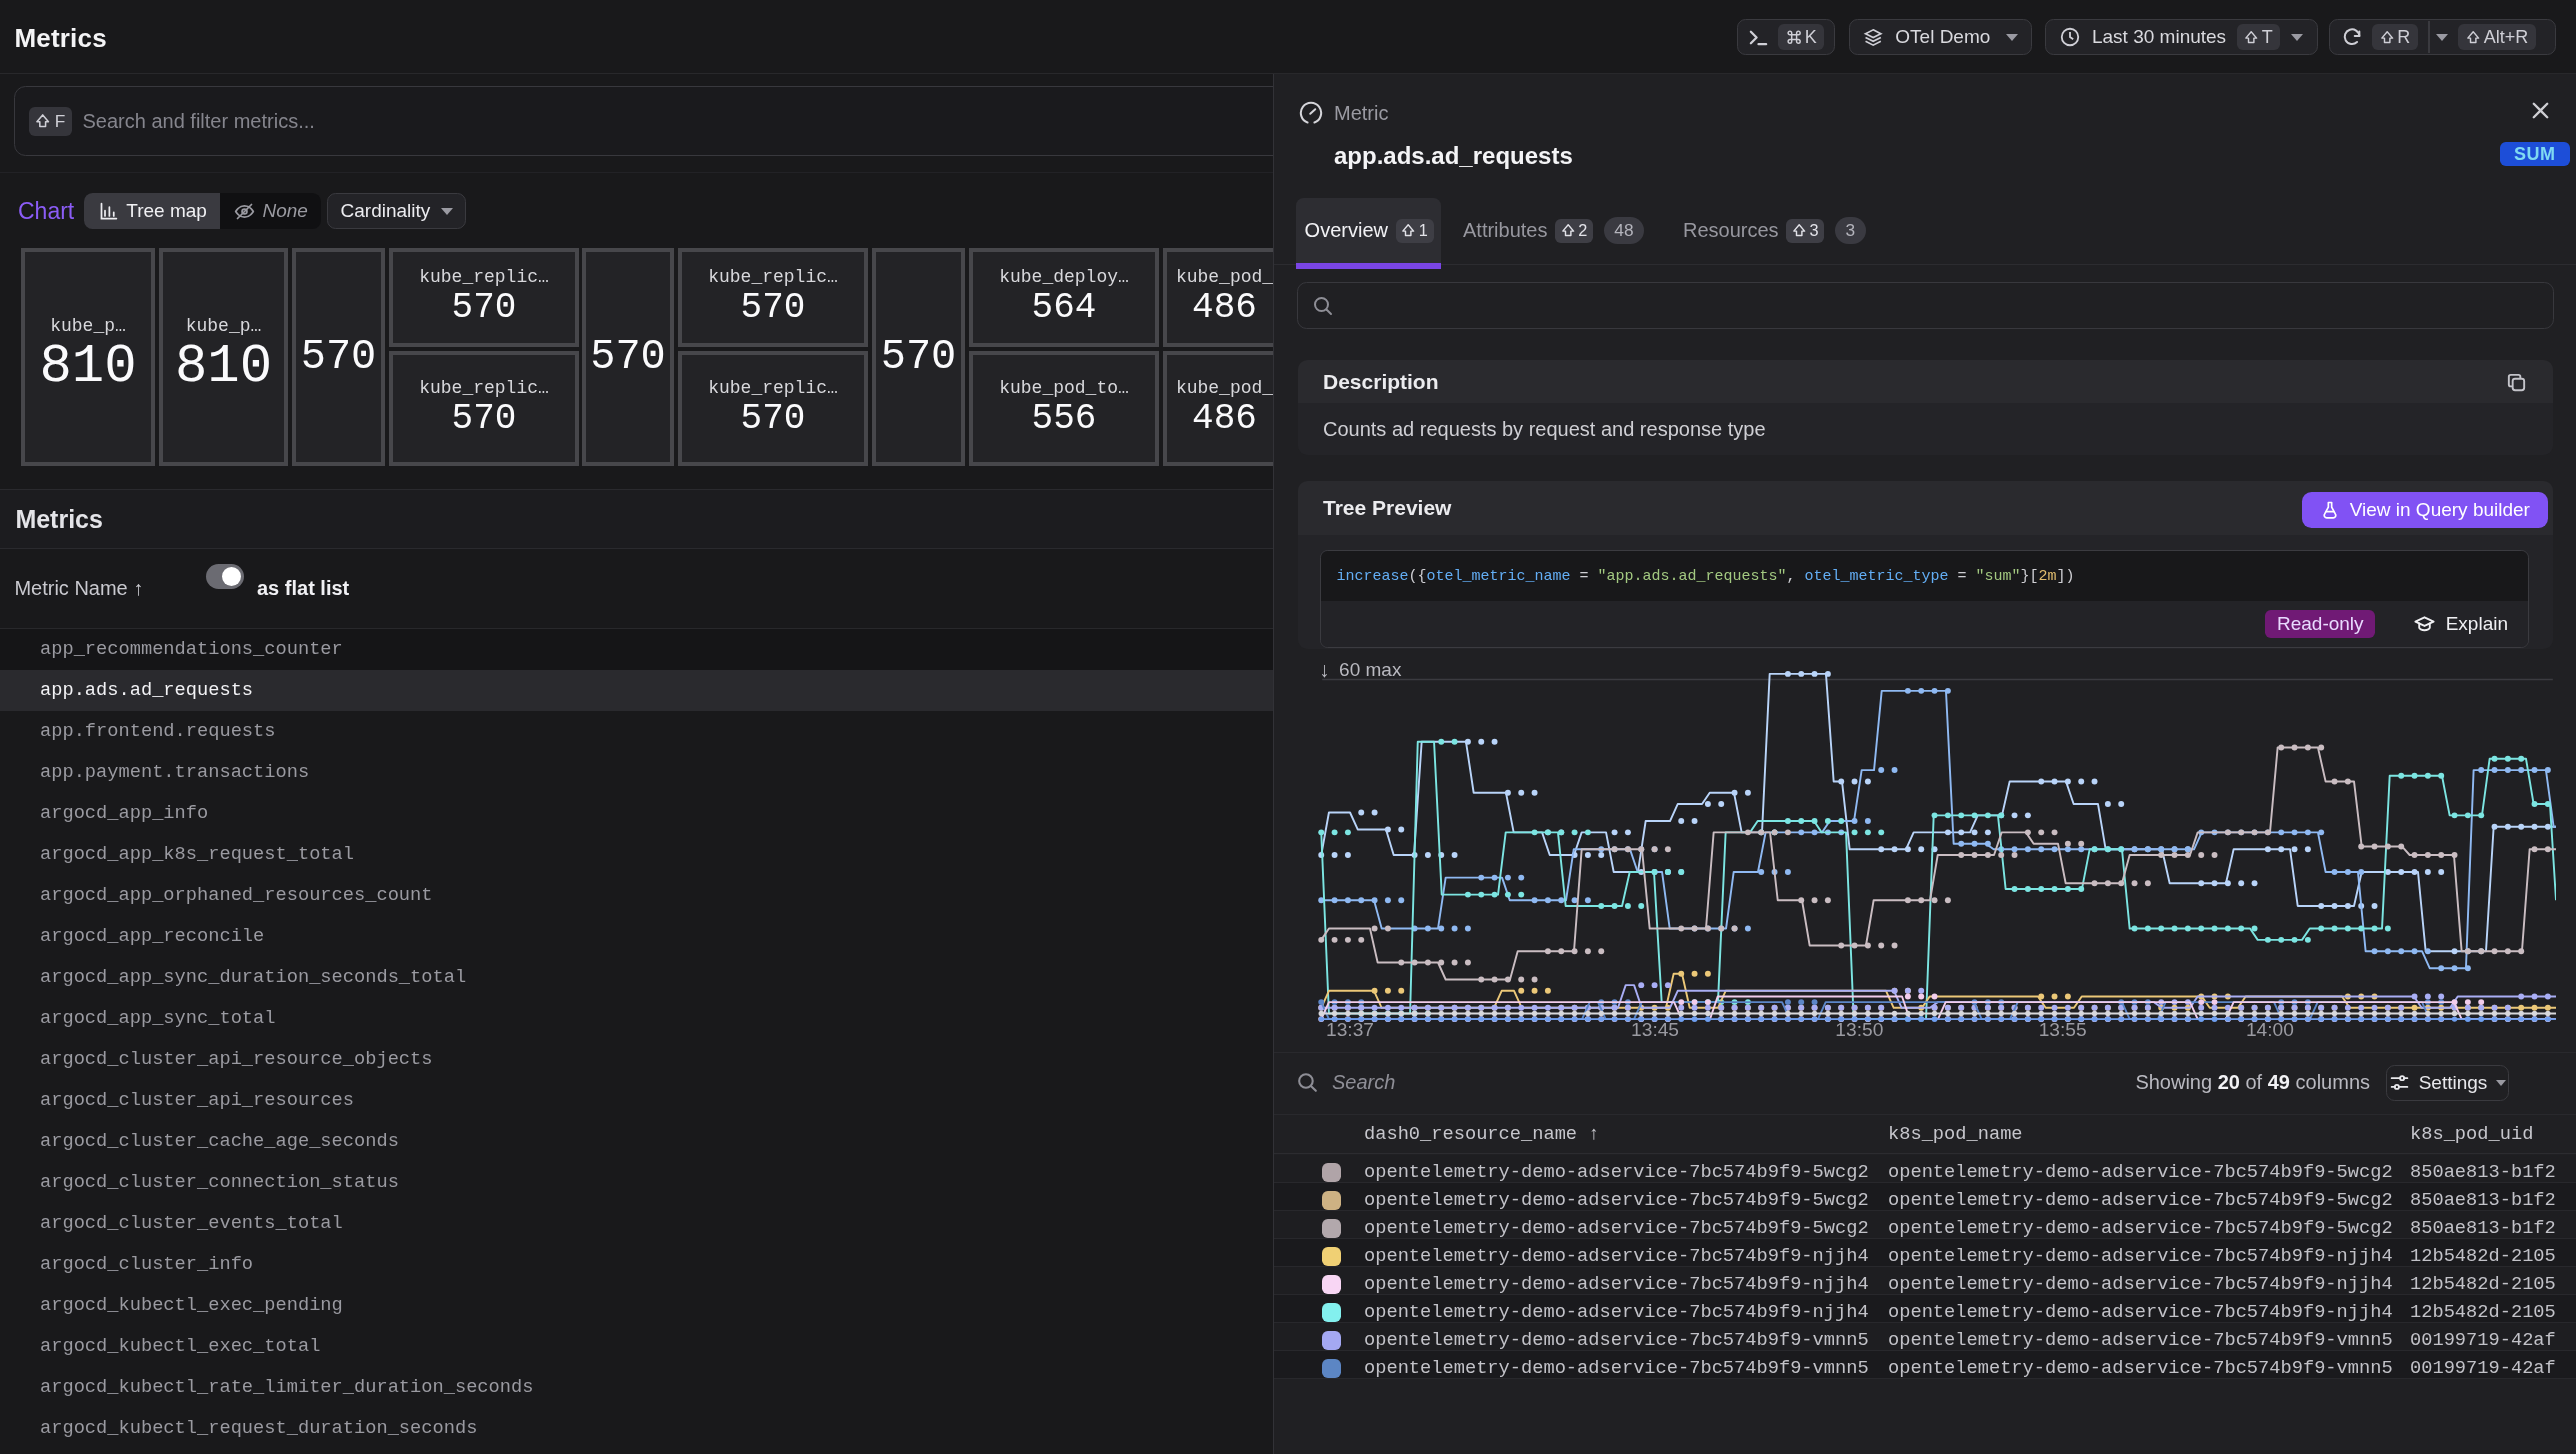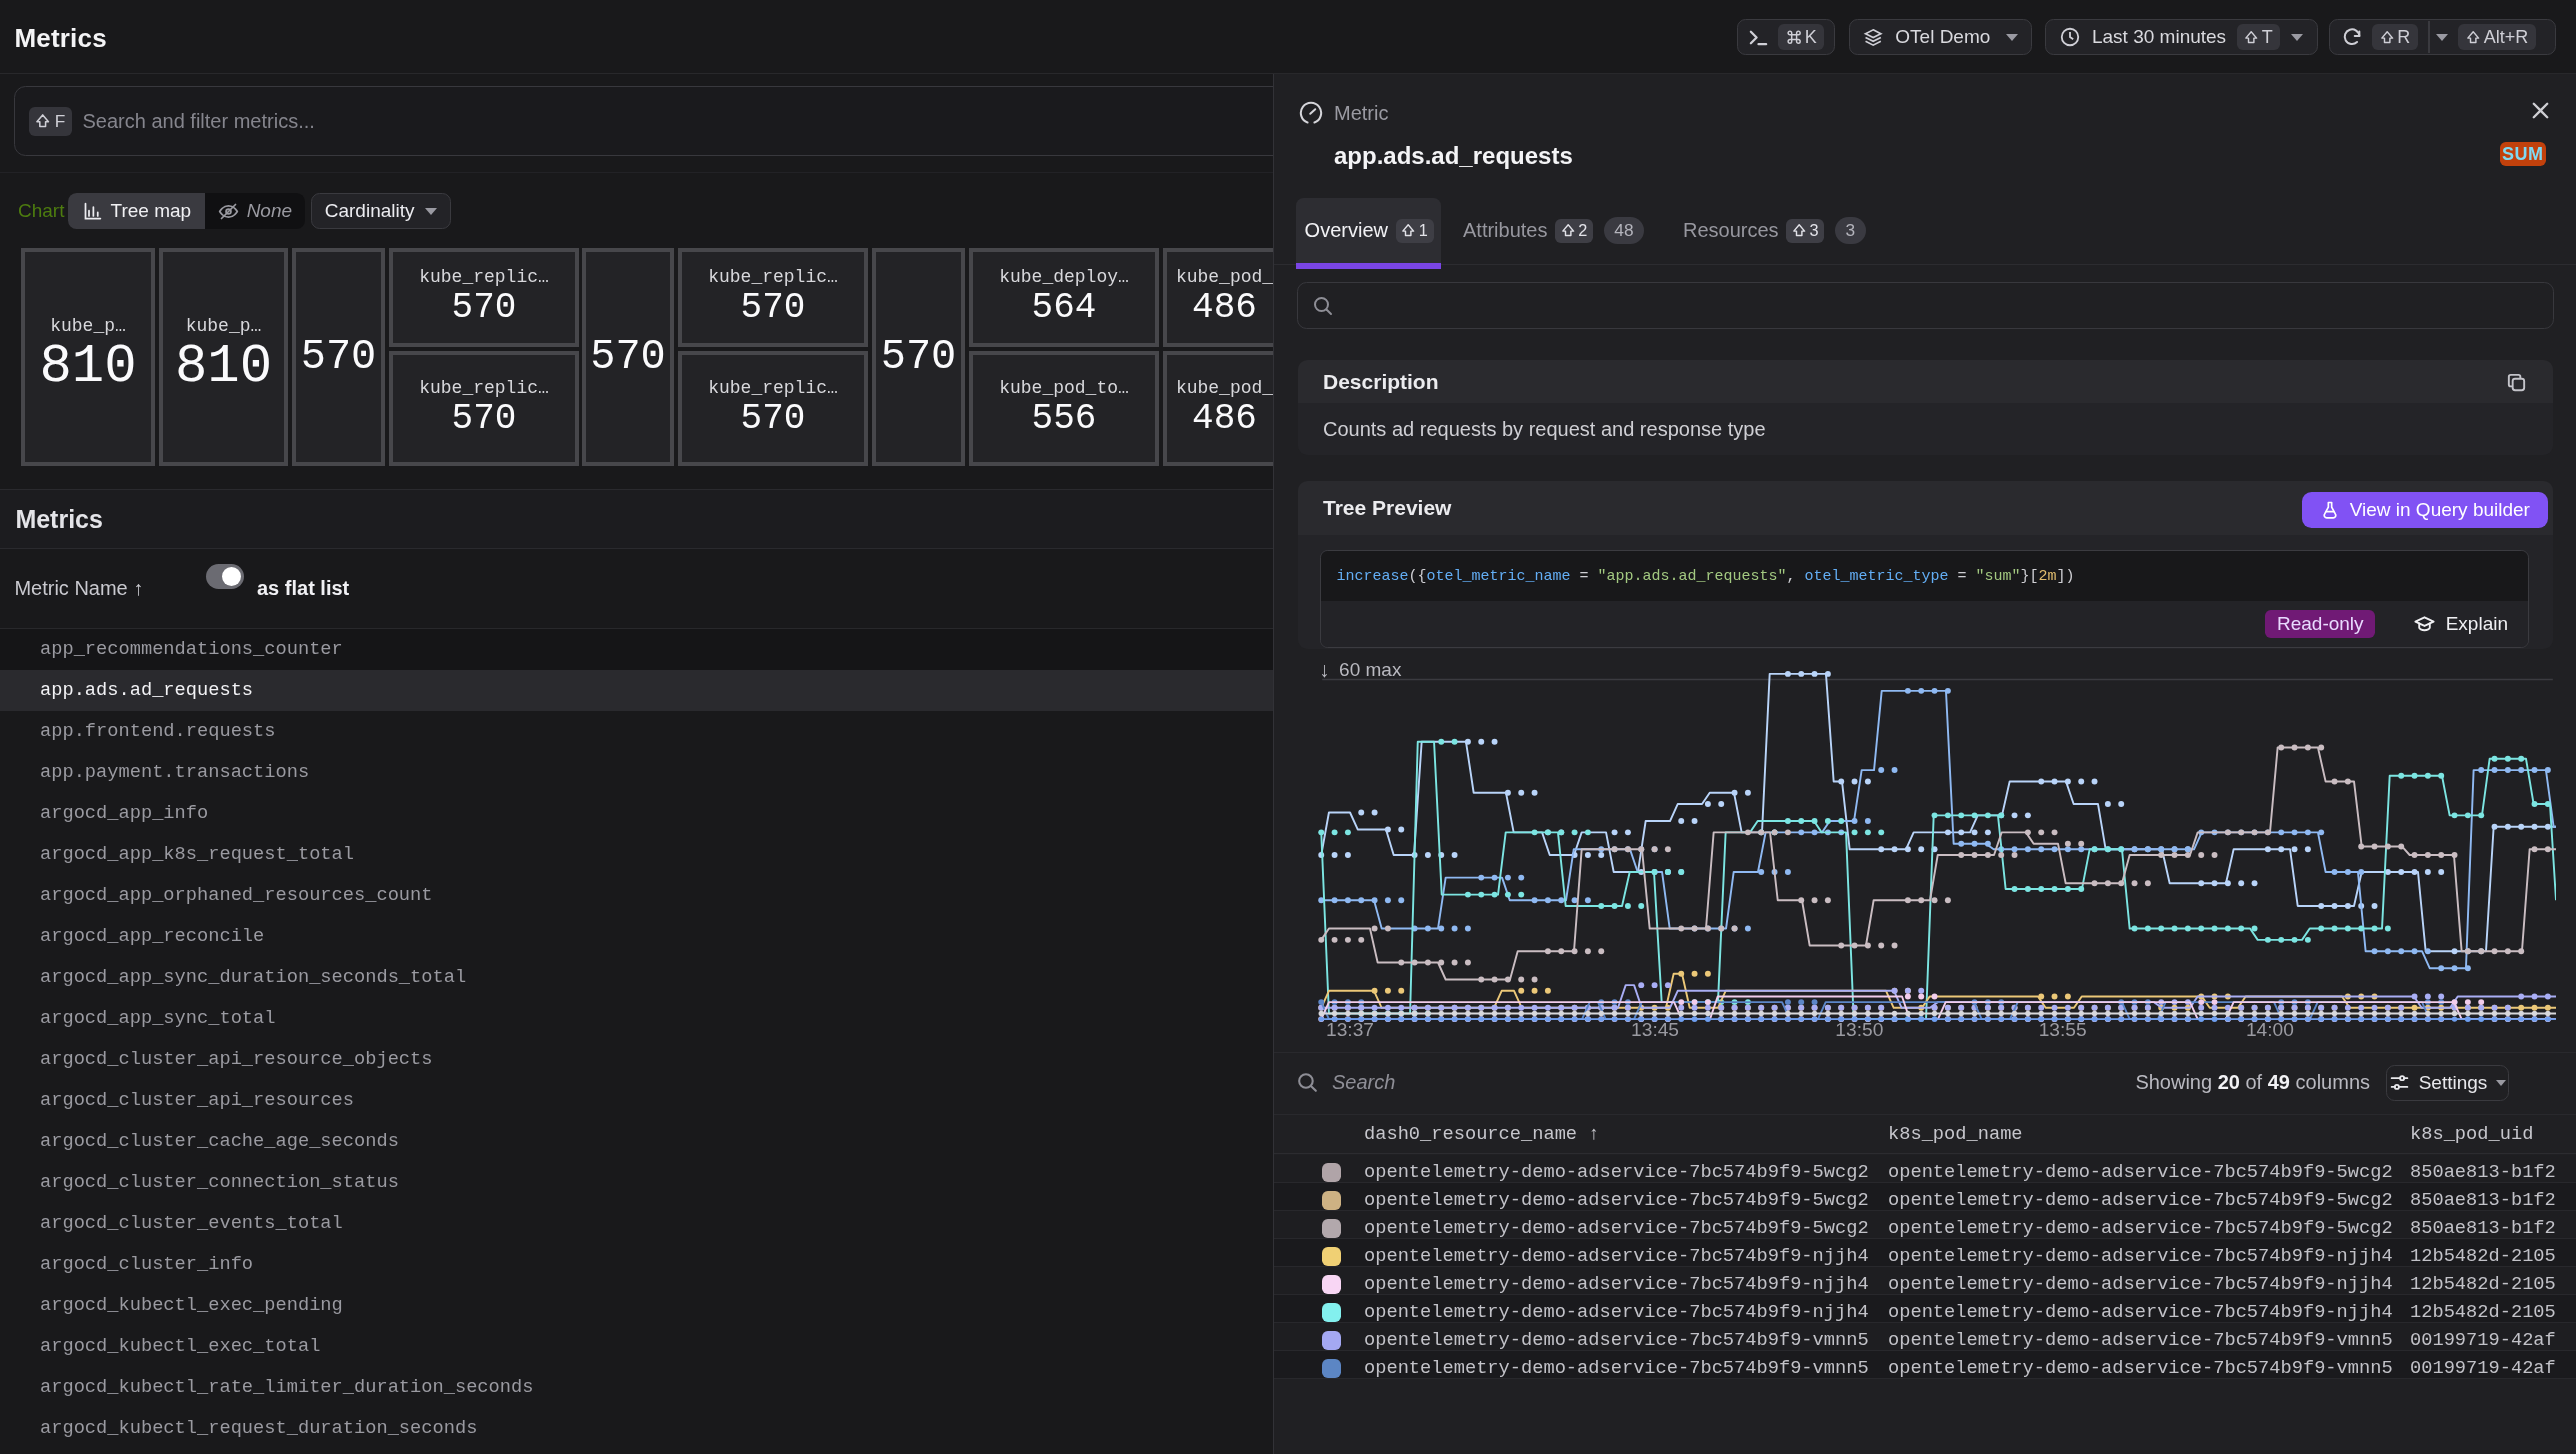--- a/index.html
+++ b/index.html
@@ -14,21 +14,21 @@
 .kbd { background:#35353b; border-radius:5.8px; height:26px; display:flex; align-items:center; padding:0 7.7px; font-size:18px; color:#cfcfd6; }
 .caret { width:0; height:0; border-left:6.7px solid transparent; border-right:6.7px solid transparent; border-top:7.7px solid #9a9aa2; display:inline-block; }
 
 
 .searchbar { position:absolute; left:14.4px; top:86px; width:1574px; height:70px; border:1.9px solid #38383d; border-radius:11.5px; background:#1a1a1d; display:flex; align-items:center; padding:0 13.4px; }
 .searchbar .kbd { margin-right:10.6px; height:29px; padding:0 6.7px; font-size:17.3px; }
 .searchbar .ph { color:#85858d; font-size:20px; }
 
 
 .chartrow { position:absolute; left:18px; top:192px; height:38px; display:flex; align-items:center; }
-.chartrow .lbl { color:#4d7c0f; font-size:19px; margin-right:4px; }
+.chartrow .lbl { color:#8b5cf6; font-size:23px; margin-right:10px; }
 .seg { display:flex; height:36px; border-radius:8.6px; overflow:hidden; }
 .seg .on { background:#3a3a40; color:#f0f0f3; display:flex; align-items:center; padding:0 13.4px; font-size:19px; gap:7.7px; }
 .seg .off { background:#101012; color:#9a9aa1; font-style:italic; display:flex; align-items:center; padding:0 13.4px; font-size:19px; gap:7.7px; }
 .carddd { margin-left:5.8px; height:36px; border:1.9px solid #3a3a3f; background:#232327; border-radius:8.6px; display:flex; align-items:center; padding:0 12.5px; gap:10.6px; font-size:19px; color:#ececf0; }
 
 
 .tm { position:absolute; left:21px; top:248px; width:2555px; height:218px; }
 .cell { position:absolute; border:4.8px solid #47474b; background:#232326; display:flex; flex-direction:column; align-items:center; justify-content:center; overflow:hidden; }
 .cell .cl { font-family:"Liberation Mono", monospace; font-size:18px; color:#d8d8dc; white-space:nowrap; }
 .cell .cv { font-family:"Liberation Mono", monospace; color:#fafafc; line-height:1.15; }
@@ -44,21 +44,21 @@
 .mlist { position:absolute; left:0; top:629px; width:2576px; }
 .mrow { height:41px; line-height:41px; padding-left:40px; font-family:"Liberation Mono", monospace; font-size:18.7px; color:#9a9aa1; white-space:nowrap; }
 .mrow.first { background:#151517; }
 .mrow.sel { background:#2a2a2e; color:#f2f2f5; }
 
 
 .drawer { position:absolute; left:1273px; top:74px; width:1303px; height:1381px; background:#202023; border-left:1.9px solid #323237; }
 .dx { position:absolute; } 
 .dhead-lbl { position:absolute; left:60px; top:28px; font-size:20px; color:#9a9aa2; }
 .dtitle { position:absolute; left:60px; top:68px; font-size:24px; font-weight:700; color:#f4f4f6; }
-.sumbadge { position:absolute; left:1226px; top:68px; height:24px; padding:0 2px; background:#c2410c; color:#7fd9f2; border-radius:5.8px; font-size:18px; font-weight:700; display:flex; align-items:center; letter-spacing:0.5px; }
+.sumbadge { position:absolute; left:1226px; top:68px; height:24px; padding:0 14px; background:#1d4ed8; color:#7fd9f2; border-radius:5.8px; font-size:18px; font-weight:700; display:flex; align-items:center; letter-spacing:0.5px; }
 .closex { position:absolute; left:1255px; top:25px; }
 
 
 .tabs { position:absolute; left:0; top:124px; width:1303px; height:67px; border-bottom:1.9px solid #2c2c30; }
 .tab { position:absolute; top:0; height:65px; display:flex; align-items:center; gap:7.7px; font-size:20px; white-space:nowrap; }
 .tab.active { background:#2d2d32; color:#f2f2f5; padding:0 7.7px 0 8.6px; border-radius:7.7px 7.7px 0 0; }
 .tab.active:after { content:""; position:absolute; left:0; bottom:-5.8px; width:100%; height:5.8px; background:#7a45e5; }
 .tab.idle { color:#97979f; }
 .tkbd { background:#3e3e45; border-radius:5.8px; height:24px; display:flex; align-items:center; padding:0 5.8px; font-size:16.3px; color:#e2e2e8; gap:2.9px; }
 .pill { background:#3a3a41; border-radius:13.4px; height:27px; display:flex; align-items:center; padding:0 10.6px; font-size:17.3px; color:#b4b4bc; margin-left:2.9px; }

